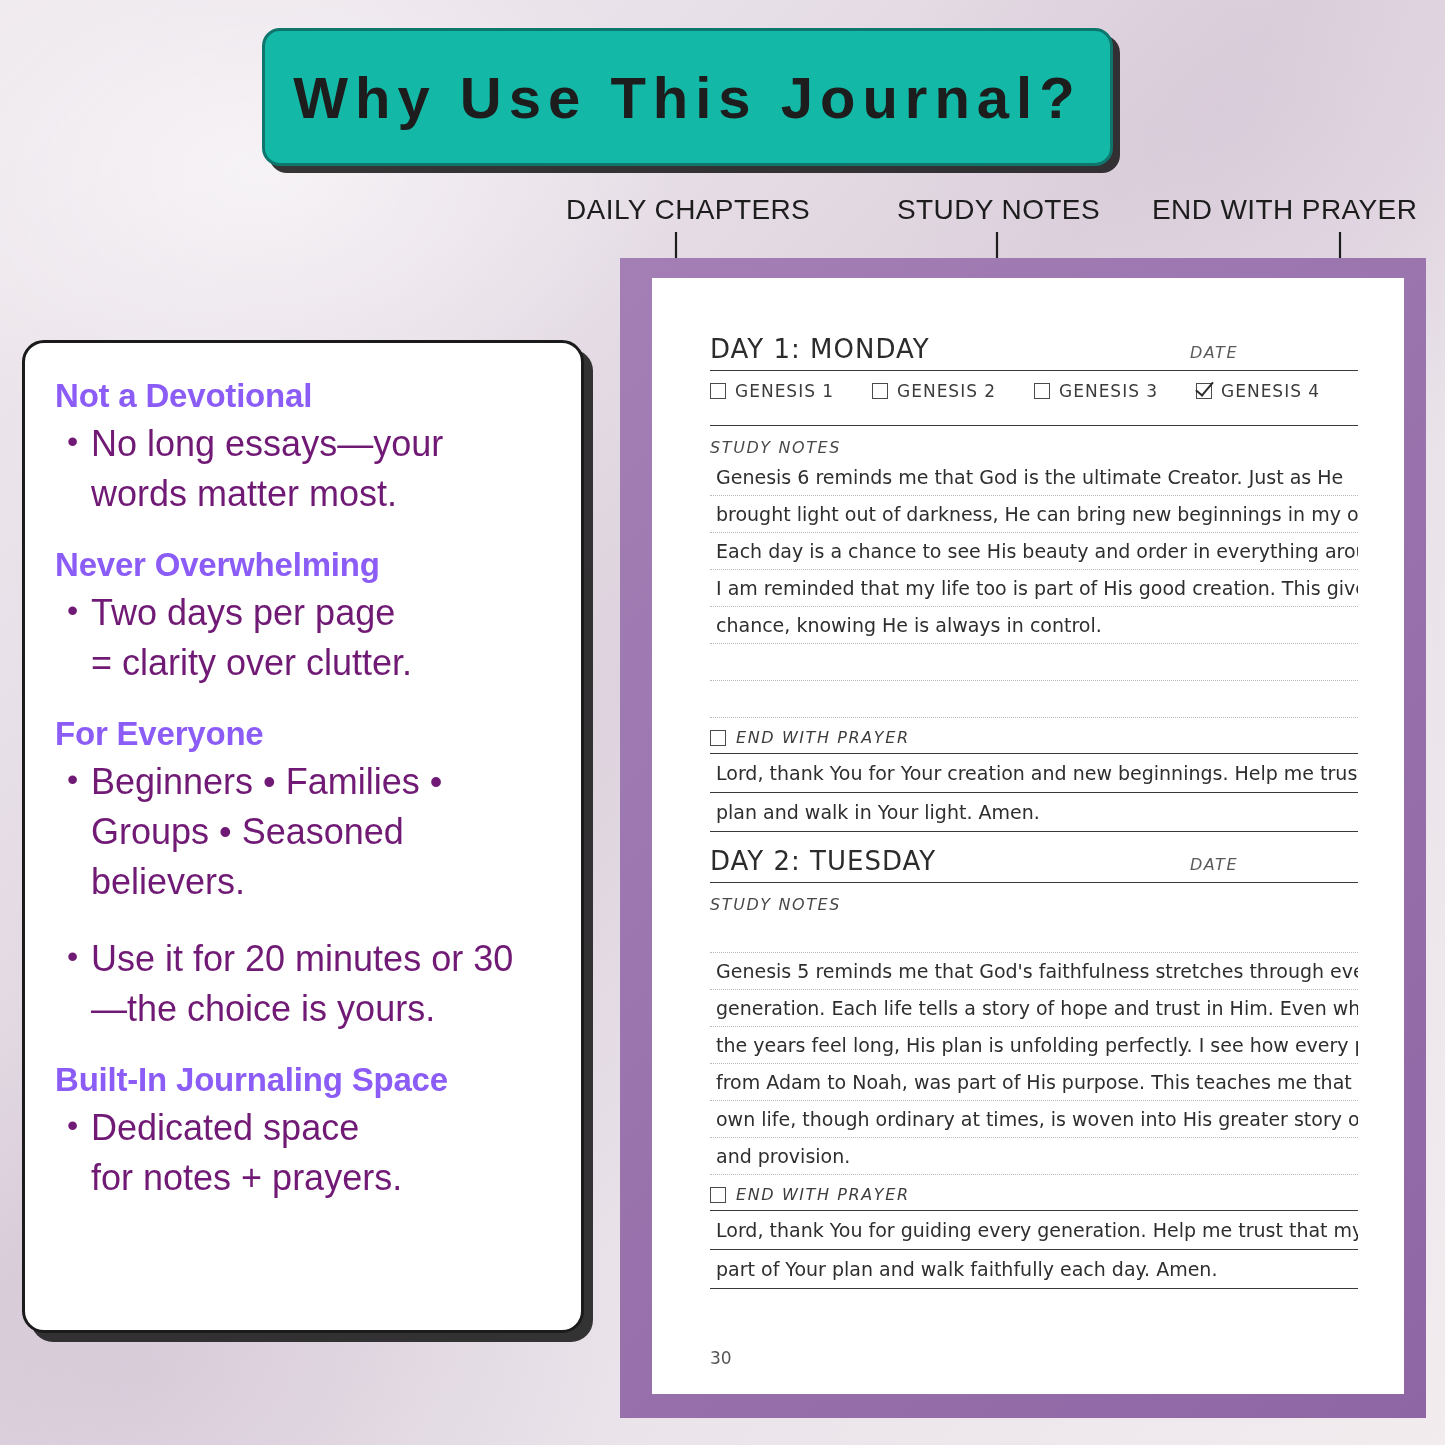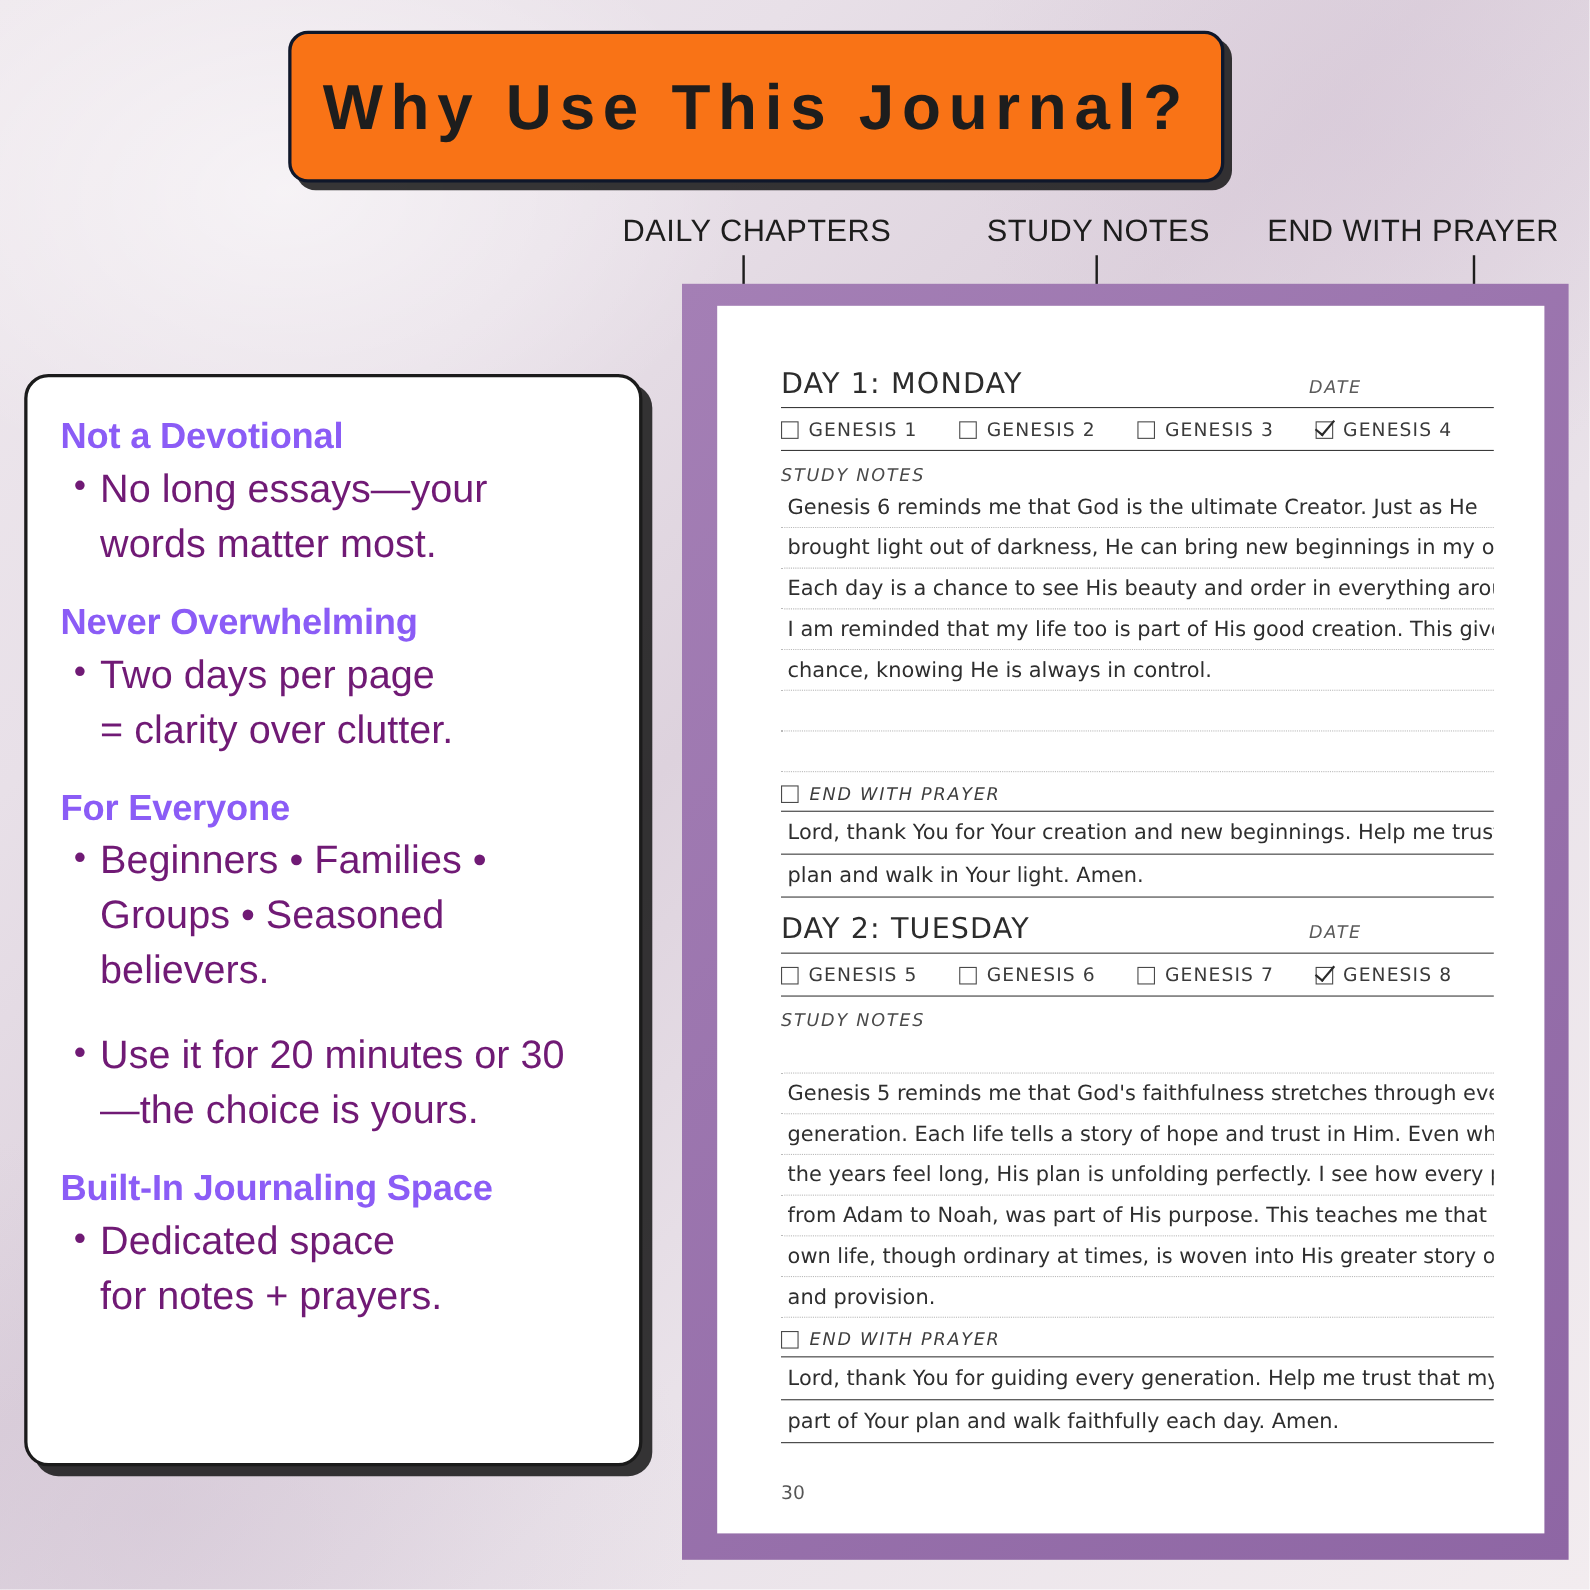--- a/index.html
+++ b/index.html
@@ -24,22 +24,22 @@
     pointer-events: none;
   }
 
   
   .title-box {
     position: absolute;
     left: 262px;
     top: 28px;
     width: 845px;
     height: 132px;
-    background: #f97316;
-    border: 3px solid #0f172a;
+    background: #14b8a6;
+    border: 3px solid #0f766e;
     border-radius: 18px;
     box-shadow: 7px 7px 0 rgba(20,20,20,0.85);
     display: flex;
     align-items: center;
     justify-content: center;
   }
   .title-text {
     font-size: 58px;
     font-weight: bold;
     letter-spacing: 7px;
@@ -144,21 +144,21 @@
     letter-spacing: 1.5px;
     padding-right: 120px;
   }
 
   .chapter-row {
     display: flex;
     justify-content: space-between;
     align-items: flex-end;
     margin-top: 10px;
     border-bottom: 1.5px solid #3a3a3a;
-    padding-bottom: 8px;
+    padding-bottom: 24px;
   }
   .chapter {
     display: flex;
     align-items: center;
     gap: 9px;
     font-size: 17px;
     letter-spacing: 1px;
     color: #3b3b3b;
     width: 25%;
   }
@@ -340,38 +340,20 @@
     </div>
     <div class="prayer-line">Lord, thank You for Your creation and new beginnings. Help me trust Your</div>
     <div class="prayer-line">plan and walk in Your light. Amen.</div>
 
     <div class="spacer-sm"></div>
 
     <div class="day-head">
       <div class="day-title">DAY 2: TUESDAY</div>
       <div class="date-label">DATE</div>
     </div>
-    <div class="chapter-row">
-      <label class="chapter">
-        <span class="cbox"></span>
-        <span>GENESIS 5</span>
-      </label>
-      <label class="chapter">
-        <span class="cbox"></span>
-        <span>GENESIS 6</span>
-      </label>
-      <label class="chapter">
-        <span class="cbox"></span>
-        <span>GENESIS 7</span>
-      </label>
-      <label class="chapter">
-        <span class="cbox checked"></span>
-        <span>GENESIS 8</span>
-      </label>
-    </div>
     <div class="section-label">STUDY NOTES</div>
     <div class="notes">
       <div class="note-line blank">.</div>
       <div class="note-line">Genesis 5 reminds me that God's faithfulness stretches through every</div>
       <div class="note-line">generation. Each life tells a story of hope and trust in Him. Even when</div>
       <div class="note-line">the years feel long, His plan is unfolding perfectly. I see how every person,</div>
       <div class="note-line">from Adam to Noah, was part of His purpose. This teaches me that my</div>
       <div class="note-line">own life, though ordinary at times, is woven into His greater story of love</div>
       <div class="note-line">and provision.</div>
     </div>

